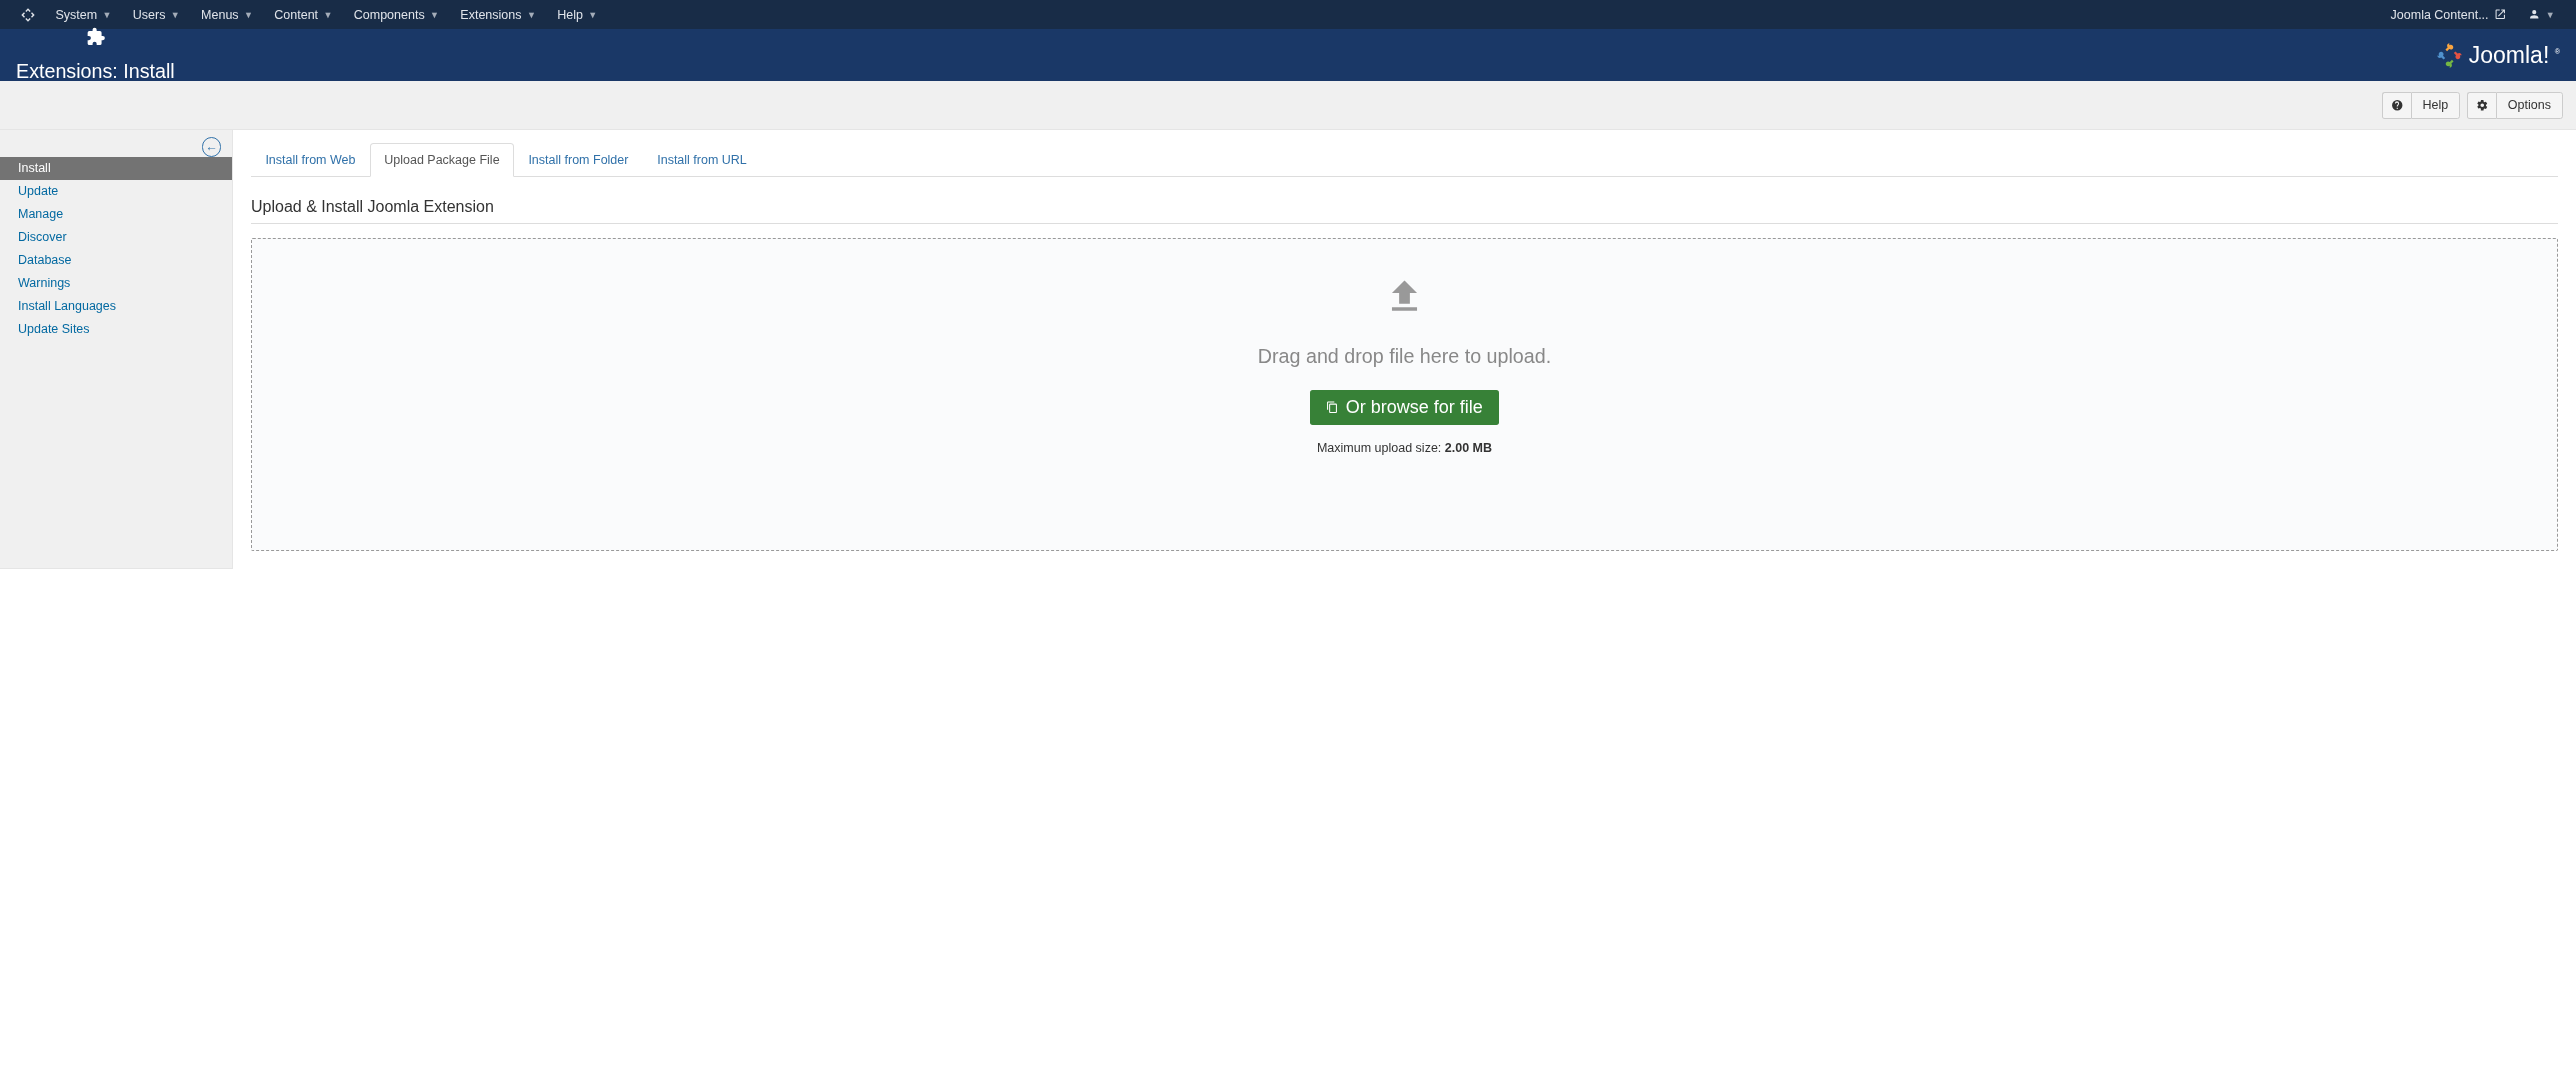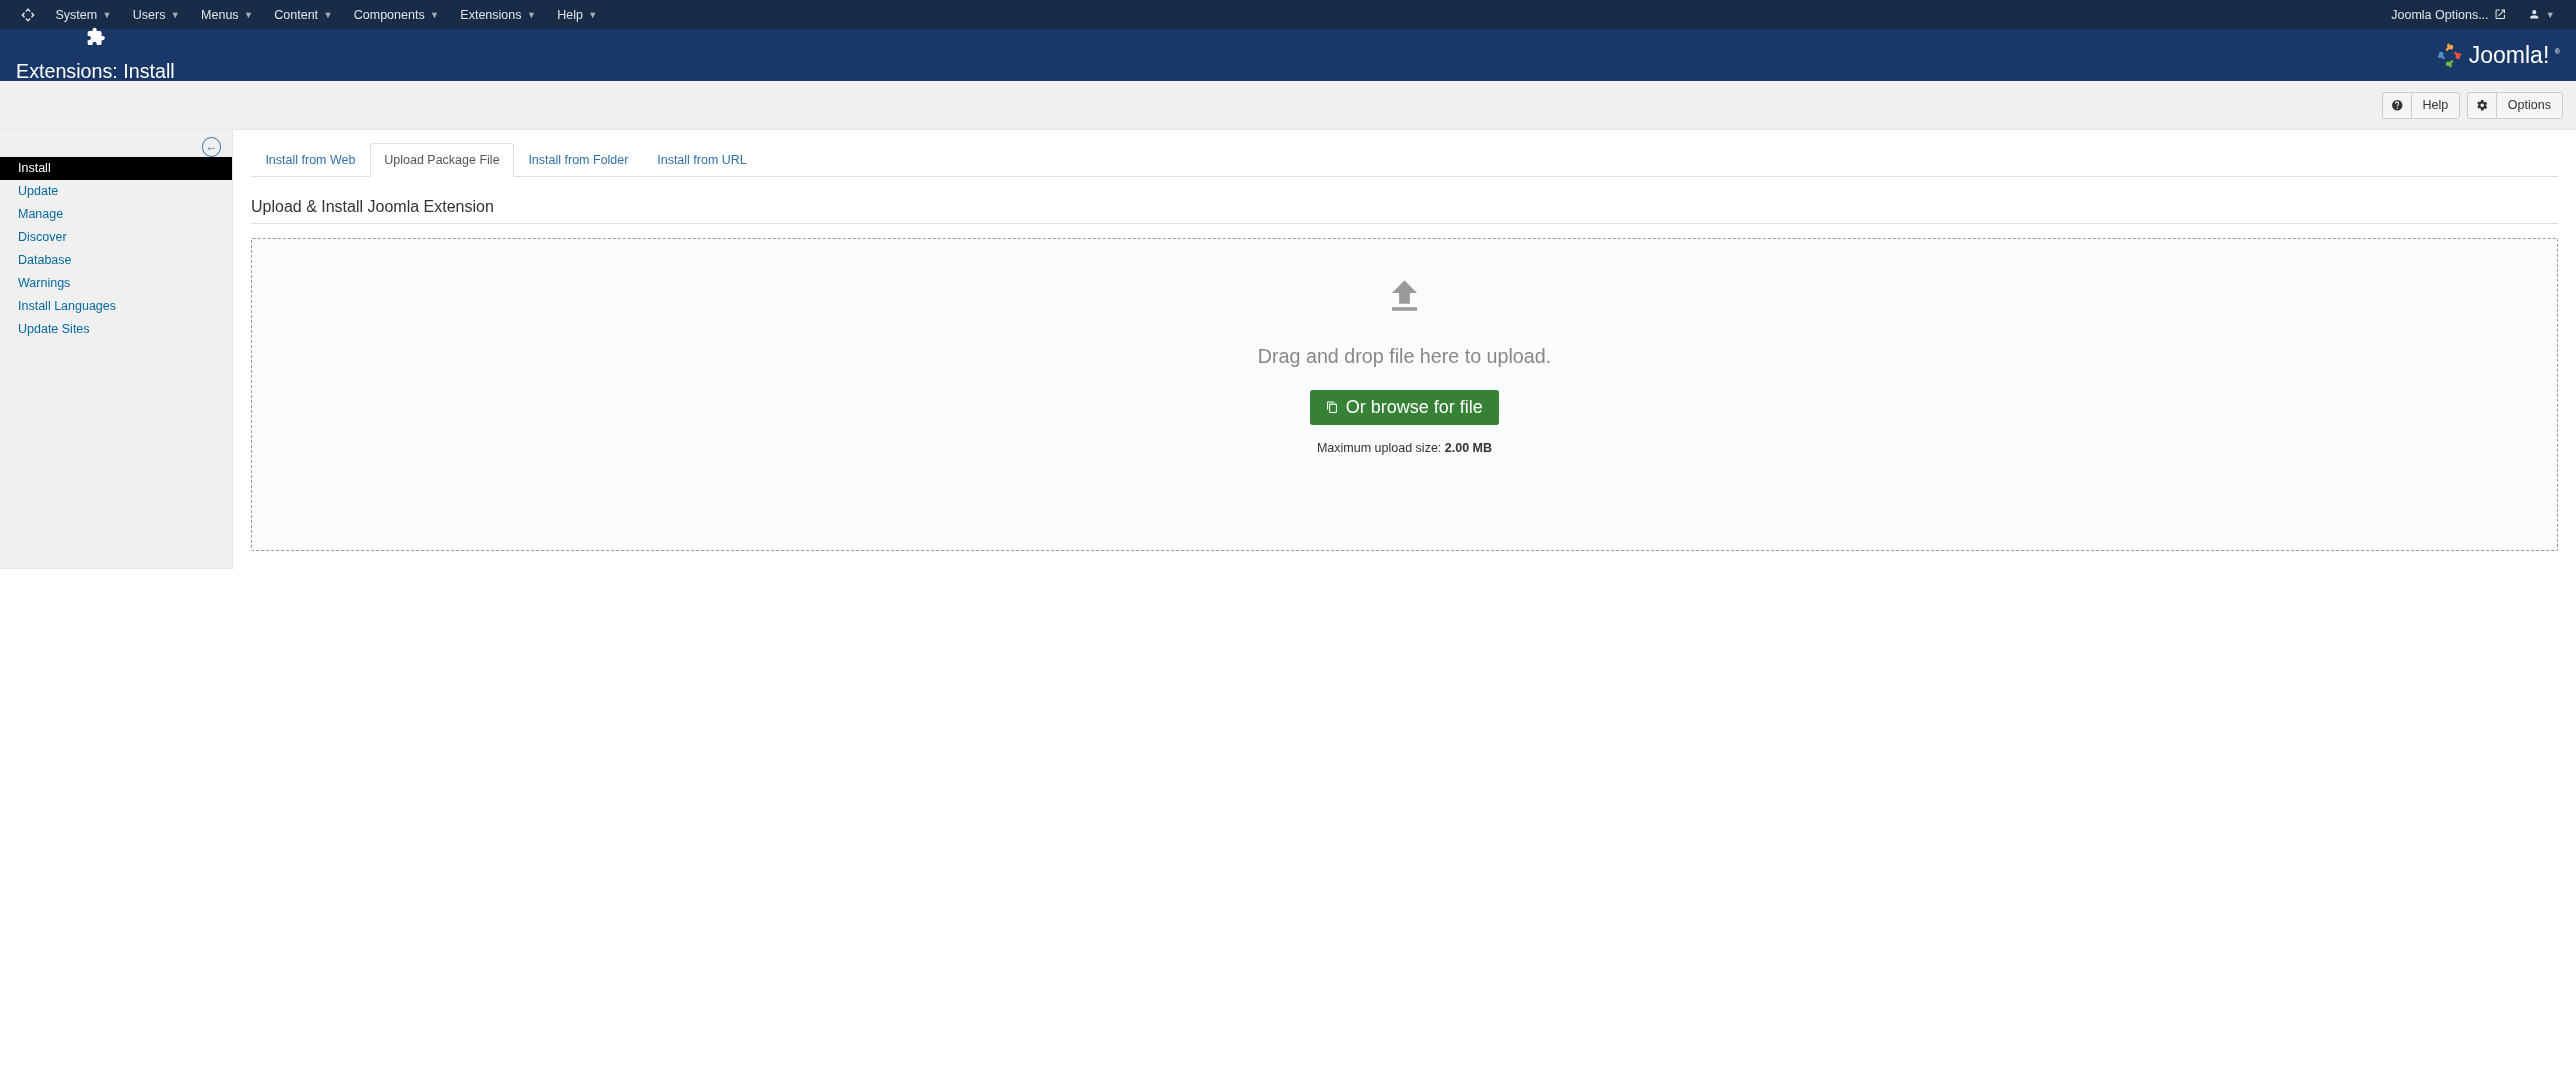--- a/index.html
+++ b/index.html
@@ -28,21 +28,21 @@
     .btn-addon { display: inline-flex; align-items: center; justify-content: center; width: 29px; height: 27px; background: #f5f5f5; border: 0.9px solid #ccc; border-right: none; border-radius: 2.7px 0 0 2.7px; color: #333; }
     .btn-right { border-radius: 0 2.7px 2.7px 0; }
 
     
     .main { display: flex; }
     .sidebar { width: 233px; background: #f0f0f0; border: 0.9px solid #e5e5e5; border-top: none; border-left: none; }
     .sidebar-toggle { display: flex; justify-content: flex-end; padding: 7.2px 10.7px 0; }
     .toggle-circle { width: 19.7px; height: 19.7px; border: 1.8px solid #3071a9; border-radius: 50%; display: flex; align-items: center; justify-content: center; color: #3071a9; cursor: pointer; font-size: 12.5px; }
     .sidebar-list { list-style: none; margin-top: 0; }
     .sidebar-item { padding: 4.5px 18px; font-size: 12.5px; color: #0369a1; cursor: pointer; }
-    .sidebar-item.active { background: #000000; color: #fff; }
+    .sidebar-item.active { background: #737373; color: #fff; }
 
     
     .content { flex: 1; padding: 12.5px 18px 18px; }
     .tabs { display: flex; border-bottom: 0.9px solid #ddd; }
     .tab { padding: 9px 13.4px; font-size: 12.5px; color: #3071a9; cursor: pointer; border: 0.9px solid transparent; margin-bottom: -0.9px; border-radius: 3.6px 3.6px 0 0; }
     .tab.active { color: #555; border: 0.9px solid #ddd; border-bottom: 0.9px solid #fff; background: #fff; }
 
     .content-title { font-size: 16px; font-weight: 400; color: #333; margin: 21.5px 0 10.7px; border-bottom: 0.9px solid #ddd; padding-bottom: 7.2px; }
 
     .dropzone { border: 0.9px dashed #999; background: #fafbfc; border-radius: 1.8px; min-height: 313px; display: flex; flex-direction: column; align-items: center; padding: 36px; margin-top: 14px; }
@@ -87,21 +87,21 @@
       <span>Extensions</span>
       <span class="topnav-caret">▼</span>
     </div>
     <div class="topnav-item">
       <span>Help</span>
       <span class="topnav-caret">▼</span>
     </div>
   </div>
   <div class="topnav-right">
     <div class="topnav-item">
-      <span>Joomla Options...</span>
+      <span>Joomla Content...</span>
       <svg class="ext-icon" viewBox="0 0 24 24">
           <path fill="#e0e4ea" d="M14 3v2h3.59l-9.83 9.83 1.41 1.41L19 6.41V10h2V3h-7zM19 19H5V5h6V3H5a2 2 0 00-2 2v14a2 2 0 002 2h14a2 2 0 002-2v-6h-2v6z"></path>
         </svg>
     </div>
     <div class="topnav-item">
       <svg width="12.5" height="12.5" viewBox="0 0 24 24">
           <path fill="#e0e4ea" d="M12 12a4 4 0 100-8 4 4 0 000 8zm0 2c-3 0-8 1.5-8 4.5V20h16v-1.5c0-3-5-4.5-8-4.5z"></path>
         </svg>
       <span class="topnav-caret">▼</span>
     </div>

